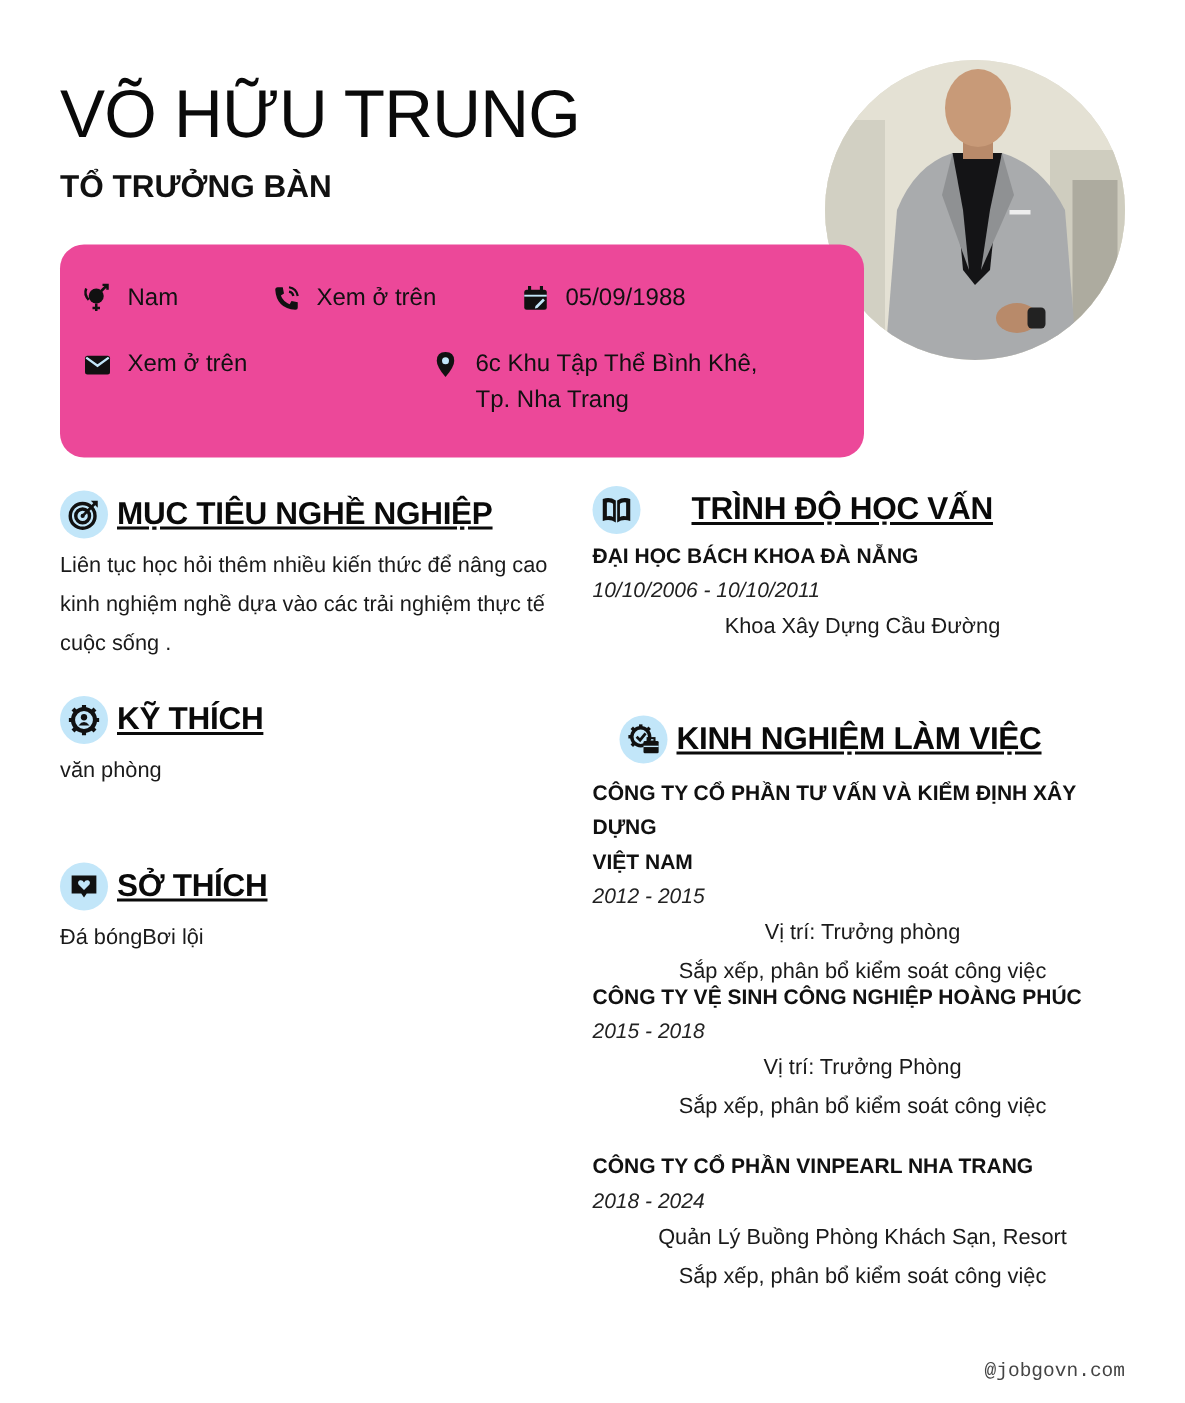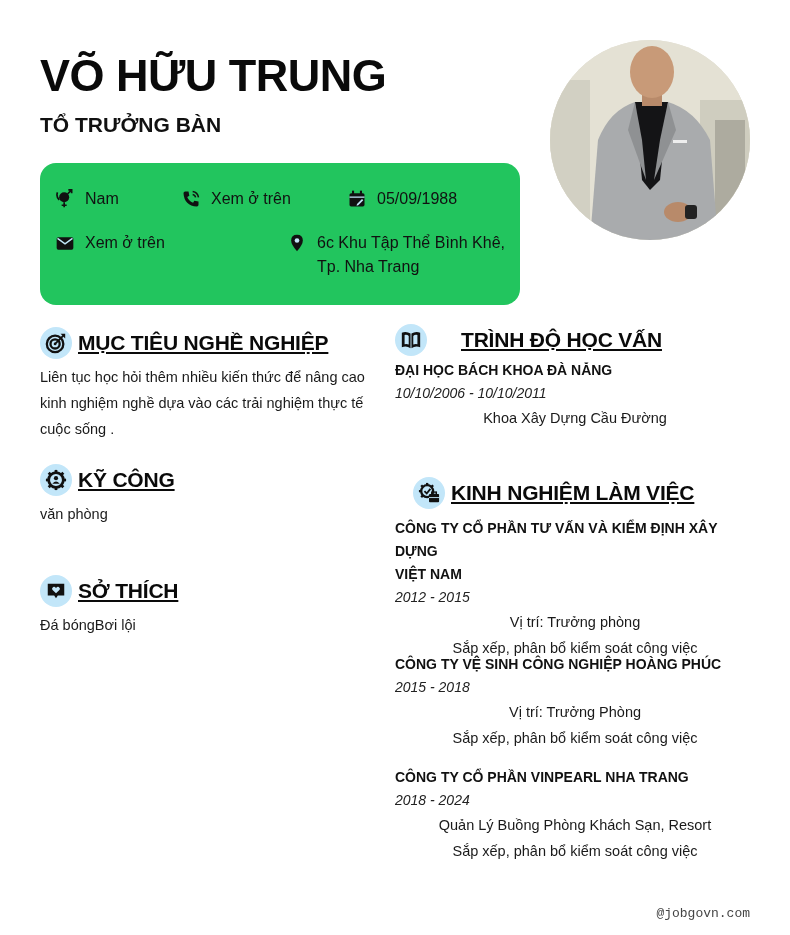--- a/index.html
+++ b/index.html
@@ -5,39 +5,39 @@
     * { box-sizing: border-box; margin: 0; padding: 0; }
     html, body { width: 790px; height: 935px; background: #ffffff; }
     body {
       position: relative;
       font-family: "Liberation Sans", "DejaVu Sans", sans-serif;
       color: #111;
       overflow: hidden;
     }
     .name {
       position: absolute; left: 40px; top: 50px;
-      font-size: 45px; font-weight: bold; letter-spacing: -0.5px;
+      font-size: 45px; font-weight: normal; letter-spacing: -0.5px;
       color: #0a0a0a; line-height: 52px;
     }
     .title {
       position: absolute; left: 40px; top: 112px;
       font-size: 21px; font-weight: bold; color: #111; line-height: 26px;
     }
     .avatar {
       position: absolute; left: 550px; top: 40px;
       width: 200px; height: 200px; border-radius: 50%;
       overflow: hidden;
       background: radial-gradient(circle at 50% 30%, #efece2 0%, #d8d6c8 60%, #bdbbae 100%);
     }
     .avatar svg { width: 100%; height: 100%; display: block; }
 
     .info-box {
       position: absolute; left: 40px; top: 163px;
-      width: 480px; height: 142px;
-      background: #22c55e; border-radius: 16px;
+      width: 536px; height: 142px;
+      background: #ec4899; border-radius: 16px;
     }
     .info-item {
       position: absolute; display: flex; align-items: flex-start;
       font-size: 16px; line-height: 24px; color: #111;
     }
     .info-item .ic { width: 22px; height: 22px; margin-right: 9px; flex-shrink: 0; display: flex; align-items: center; justify-content: center; margin-top: 1px; }
     .info-item .ic svg { width: 20px; height: 20px; }
 
     .section-head {
       position: absolute; display: flex; align-items: center;
@@ -183,21 +183,21 @@
           <path d="M20 12 H23"></path>
           <path d="M4 4 L6 6"></path>
           <path d="M18 18 L20 20"></path>
           <path d="M20 4 L18 6"></path>
           <path d="M4 20 L6 18"></path>
         </g>
         <circle cx="12" cy="10" r="2.3" fill="#111"></circle>
         <path d="M8 16 Q12 11 16 16 Z" fill="#111"></path>
       </svg>
   </span>
-  <span class="label">KỸ CÔNG</span>
+  <span class="label">KỸ THÍCH</span>
 </div>
 <div class="para" style="left:40px; top:501px; width:330px;">
   <div>văn phòng</div>
 </div>
 
 <div class="section-head" style="left:40px; top:575px;">
   <span class="badge">
     <svg viewBox="0 0 24 24">
         <path d="M3 4 H21 V17 H14 L12 20 L10 17 H3 Z" fill="#111"></path>
         <path d="M12 14.5 L8 10.5 Q7 8.5 9 7.5 Q11 7 12 9 Q13 7 15 7.5 Q17 8.5 16 10.5 Z" fill="#c2e6f9"></path>

